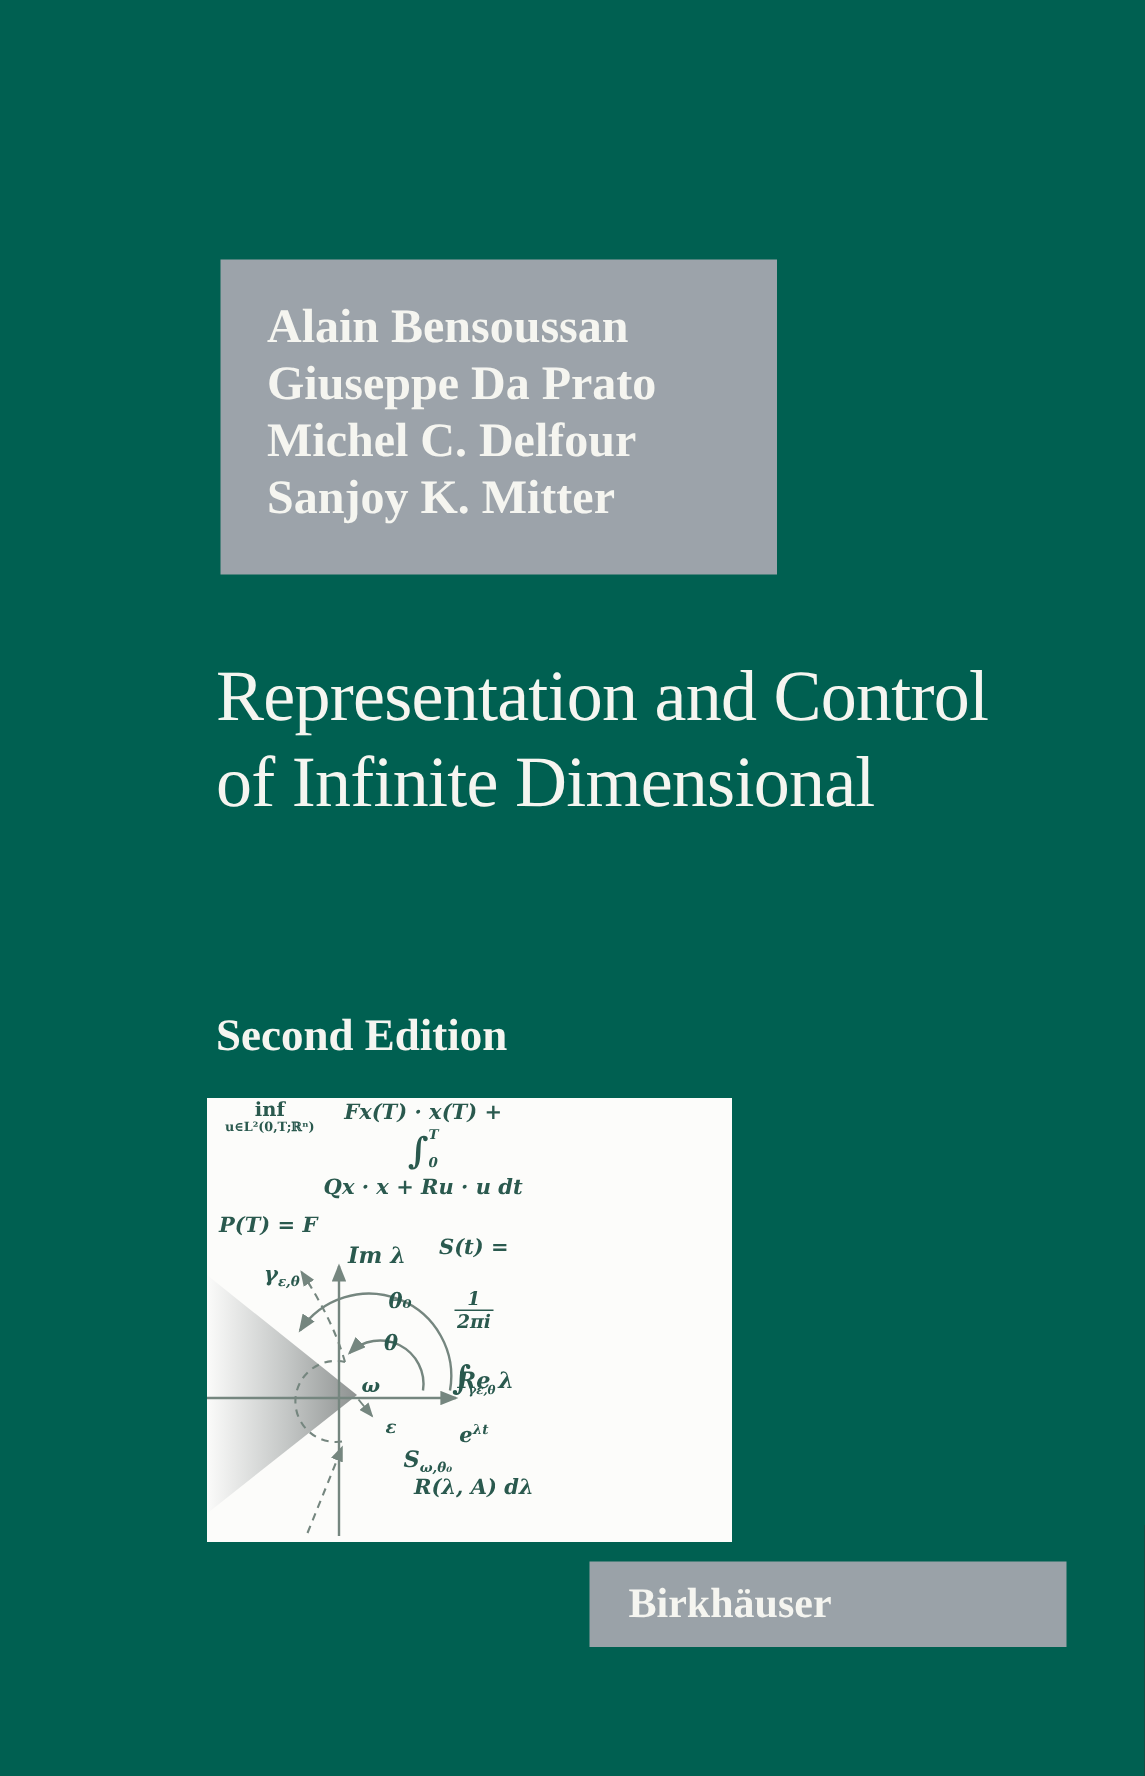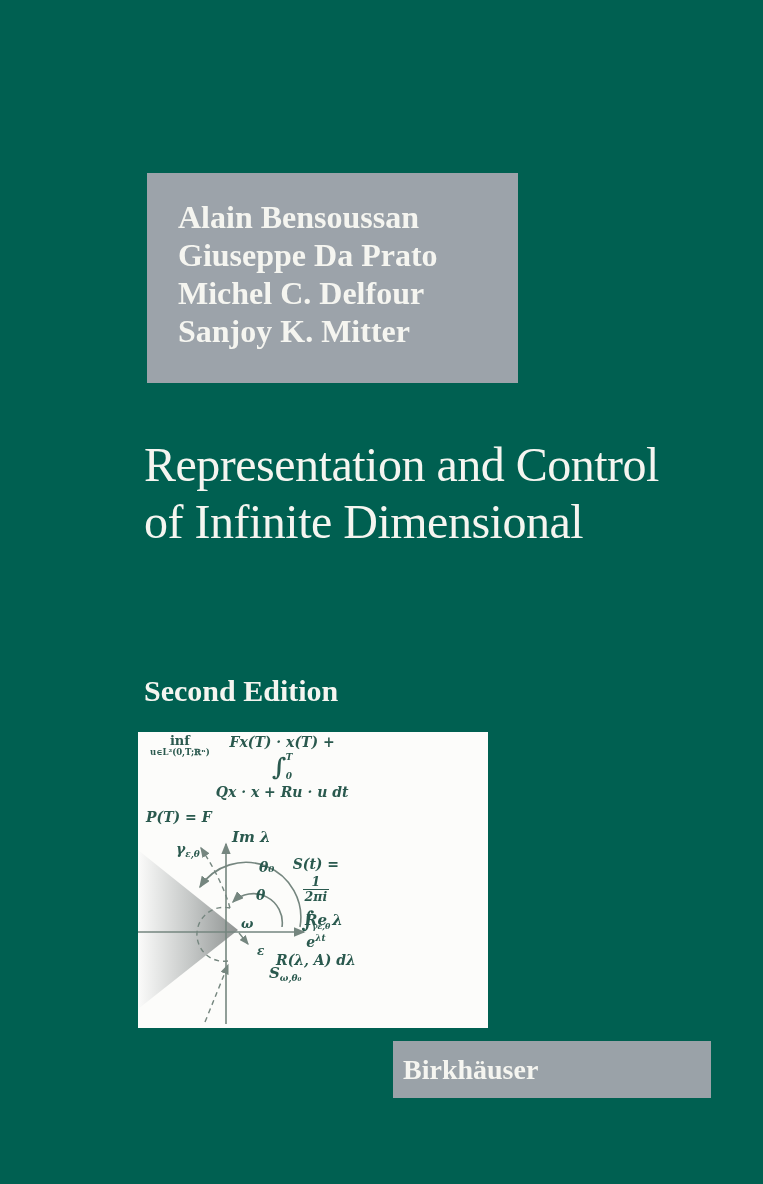--- a/index.html
+++ b/index.html
@@ -53,21 +53,21 @@
   .inf-stack{display:flex;flex-direction:column;align-items:center;font-style:normal;line-height:1;}
   .inf-top{font-size:13px;}
   .inf-sub{font-size:8.5px;margin-top:1px;}
   .f1-main{display:flex;align-items:center;font-size:14px;gap:3px;}
   .int-wrap{display:inline-flex;align-items:center;}
   .int-sign{font-size:24px;font-style:normal;line-height:1;}
   .int-limits{display:flex;flex-direction:column;justify-content:space-between;height:28px;font-size:9px;line-height:1;}
   .f2{position:absolute;left:40px;top:37px;font-size:15px;z-index:2;}
   .f3{position:absolute;left:8px;top:61px;font-size:14px;z-index:2;}
   .f4{position:absolute;left:8px;top:77px;font-size:14px;z-index:2;}
-  .f5{position:absolute;left:138px;top:92px;display:flex;align-items:center;gap:3px;font-size:14px;z-index:2;margin-top:32px;}
+  .f5{position:absolute;left:138px;top:92px;display:flex;align-items:center;gap:19px;font-size:14px;z-index:2;}
   .frac{display:inline-flex;flex-direction:column;align-items:center;font-size:12.5px;line-height:1.15;}
   .frac-den{border-top:1.3px solid var(--figure-ink);padding:0 2px;}
   .int2{display:inline-flex;align-items:flex-end;}
   .int2 .int-sign{font-size:22px;}
   .int2-sub{font-size:8px;margin:0 0 -1px -2px;}
   .e-sup{font-size:9px;vertical-align:super;}
 
   .diagram-svg{position:absolute;left:0;top:0;width:350px;height:296px;z-index:1;}
   .diagram-svg .axis,.diagram-svg .arc,.diagram-svg .contour,.diagram-svg .eps-arrow{
     stroke:var(--figure-line);stroke-width:1.6;fill:none;
@@ -76,21 +76,21 @@
   .diagram-svg .eps-arrow{stroke-width:1.3;}
   .diagram-svg .dlabel{
     font-family:"DejaVu Serif","Liberation Serif",serif;
     font-style:italic;font-weight:bold;fill:var(--figure-ink);
   }
   .diagram-svg .marker-head{fill:var(--figure-line);}
 
   .publisher-box{
     position:absolute;left:393px;top:1041px;width:318px;height:57px;
     background:var(--publisher-box);
-    display:flex;align-items:center;padding-left:10px;
+    display:flex;align-items:center;padding-left:26px;
   }
   .publisher-name{
     color:var(--text-white);font-size:28px;font-weight:bold;
   }
 </style>
 </head>
 <body>
 
 <div class="cover">
 

